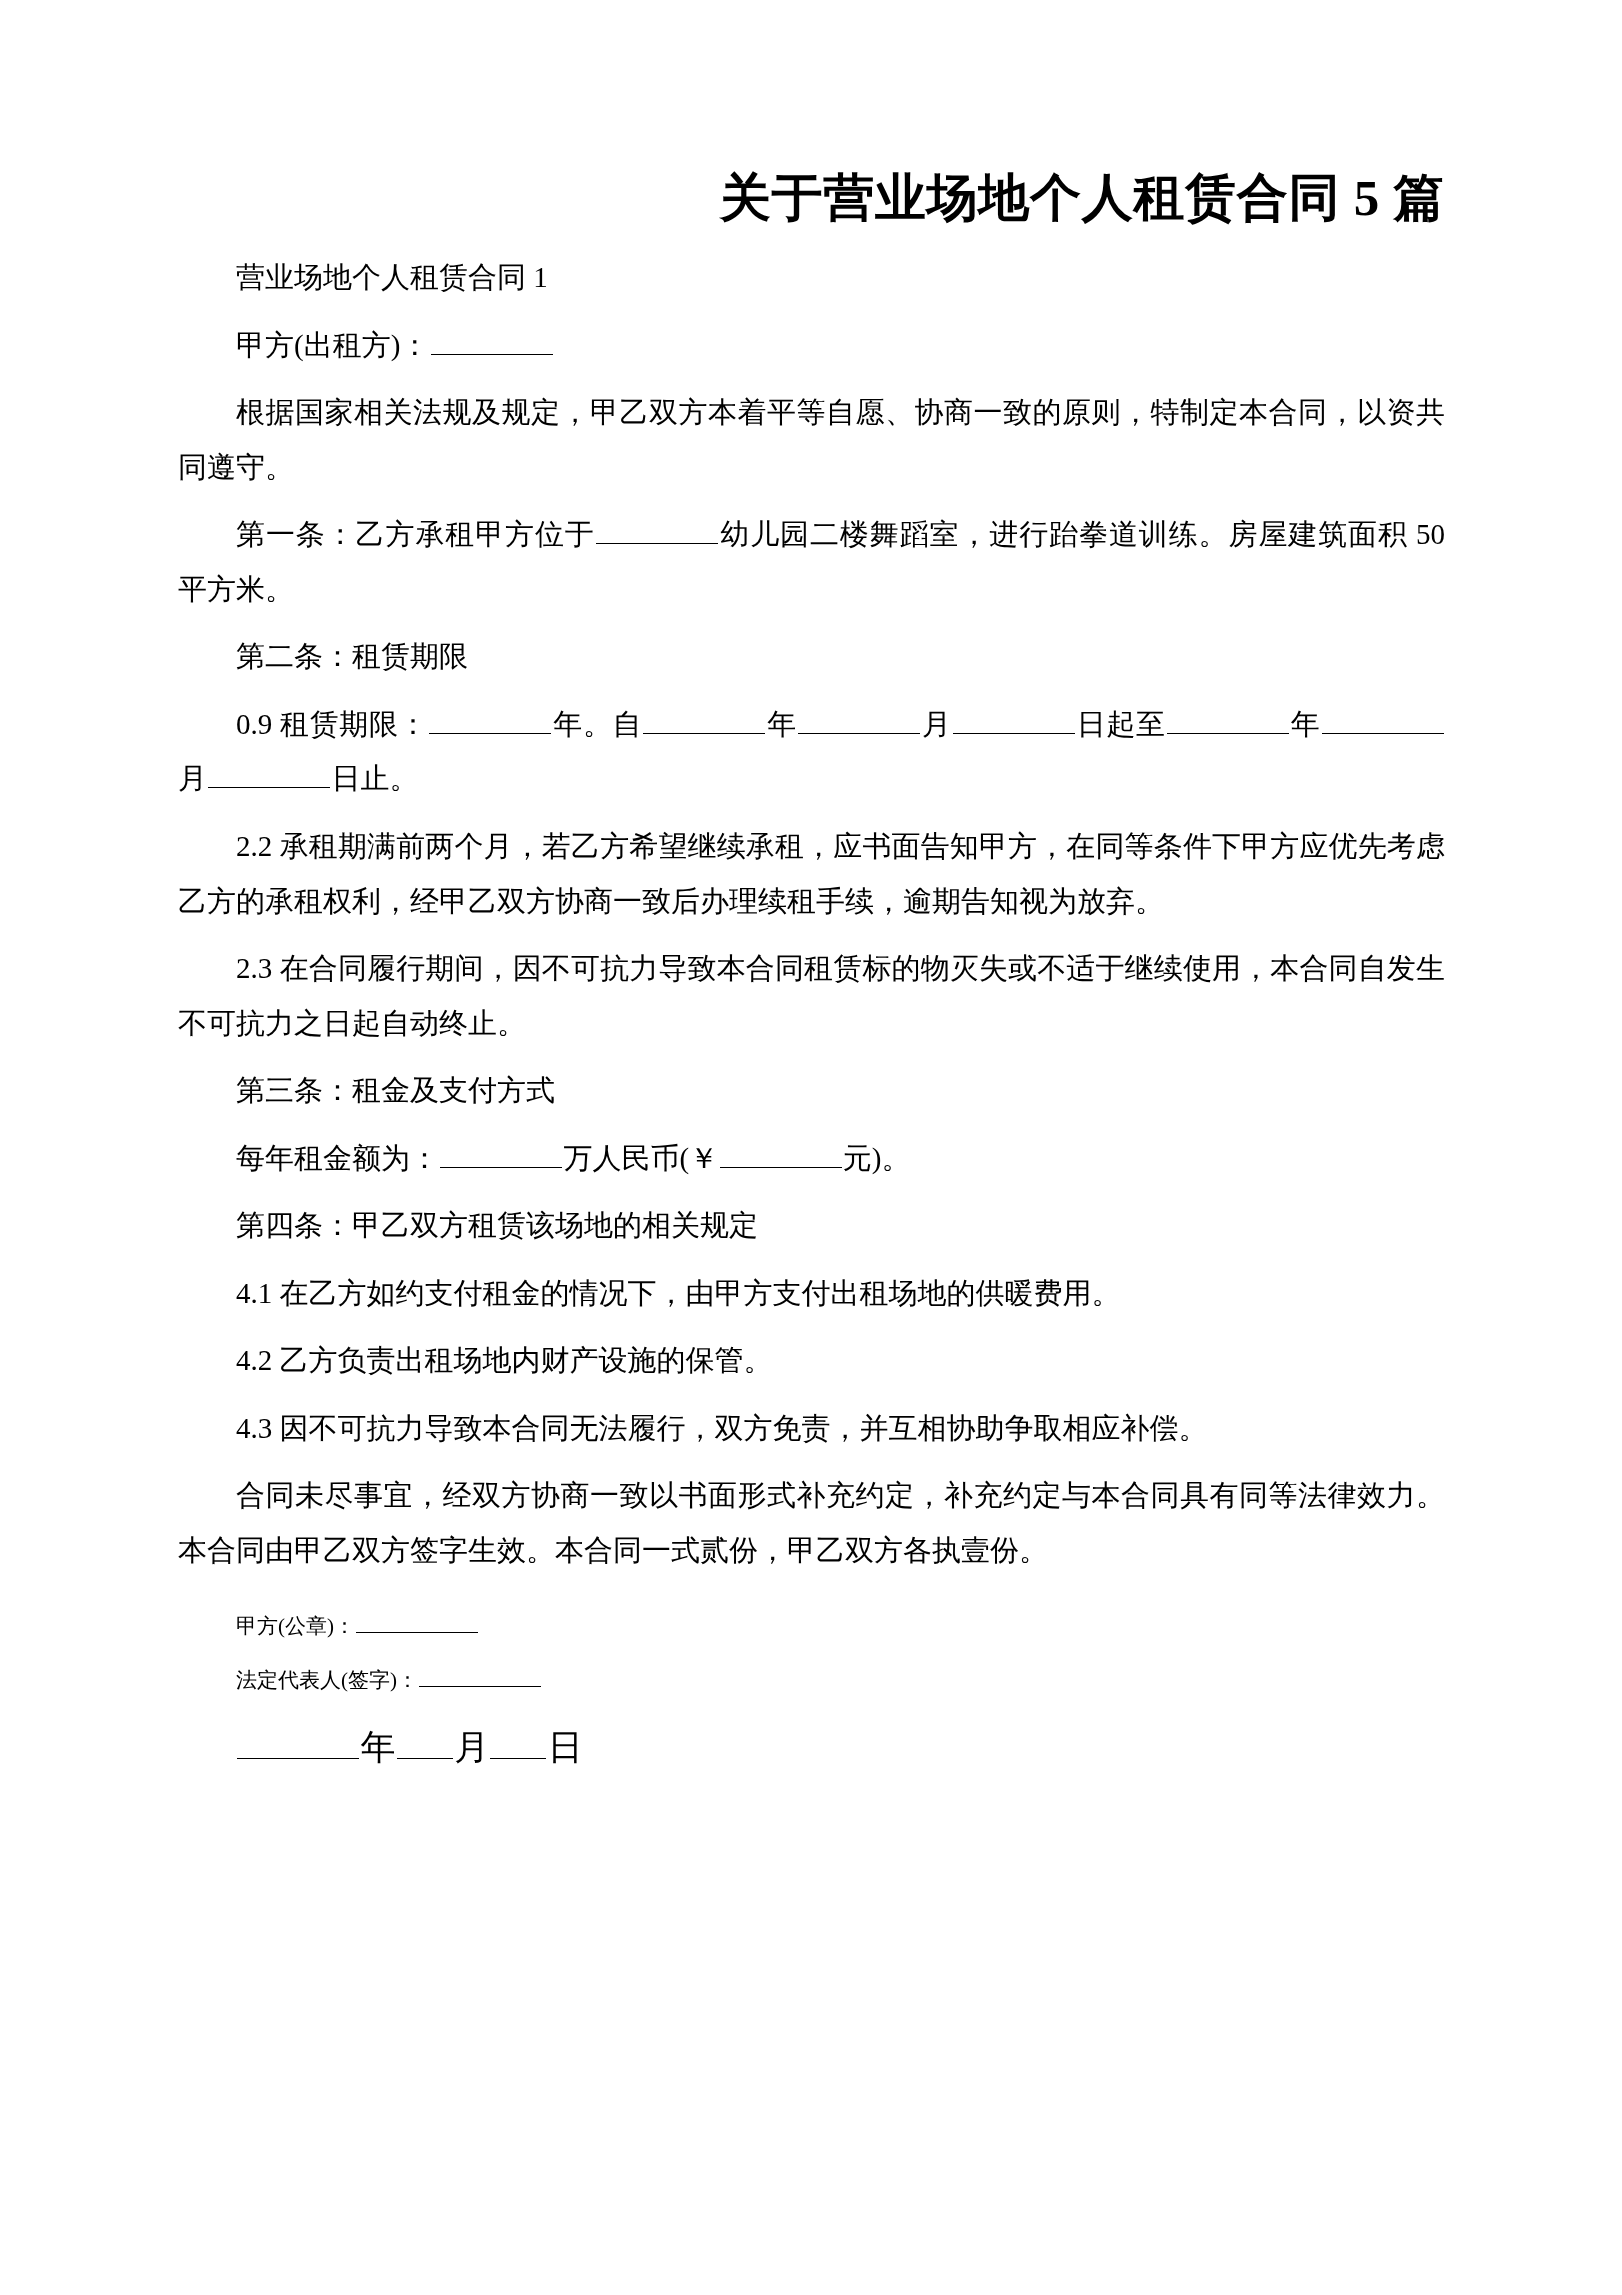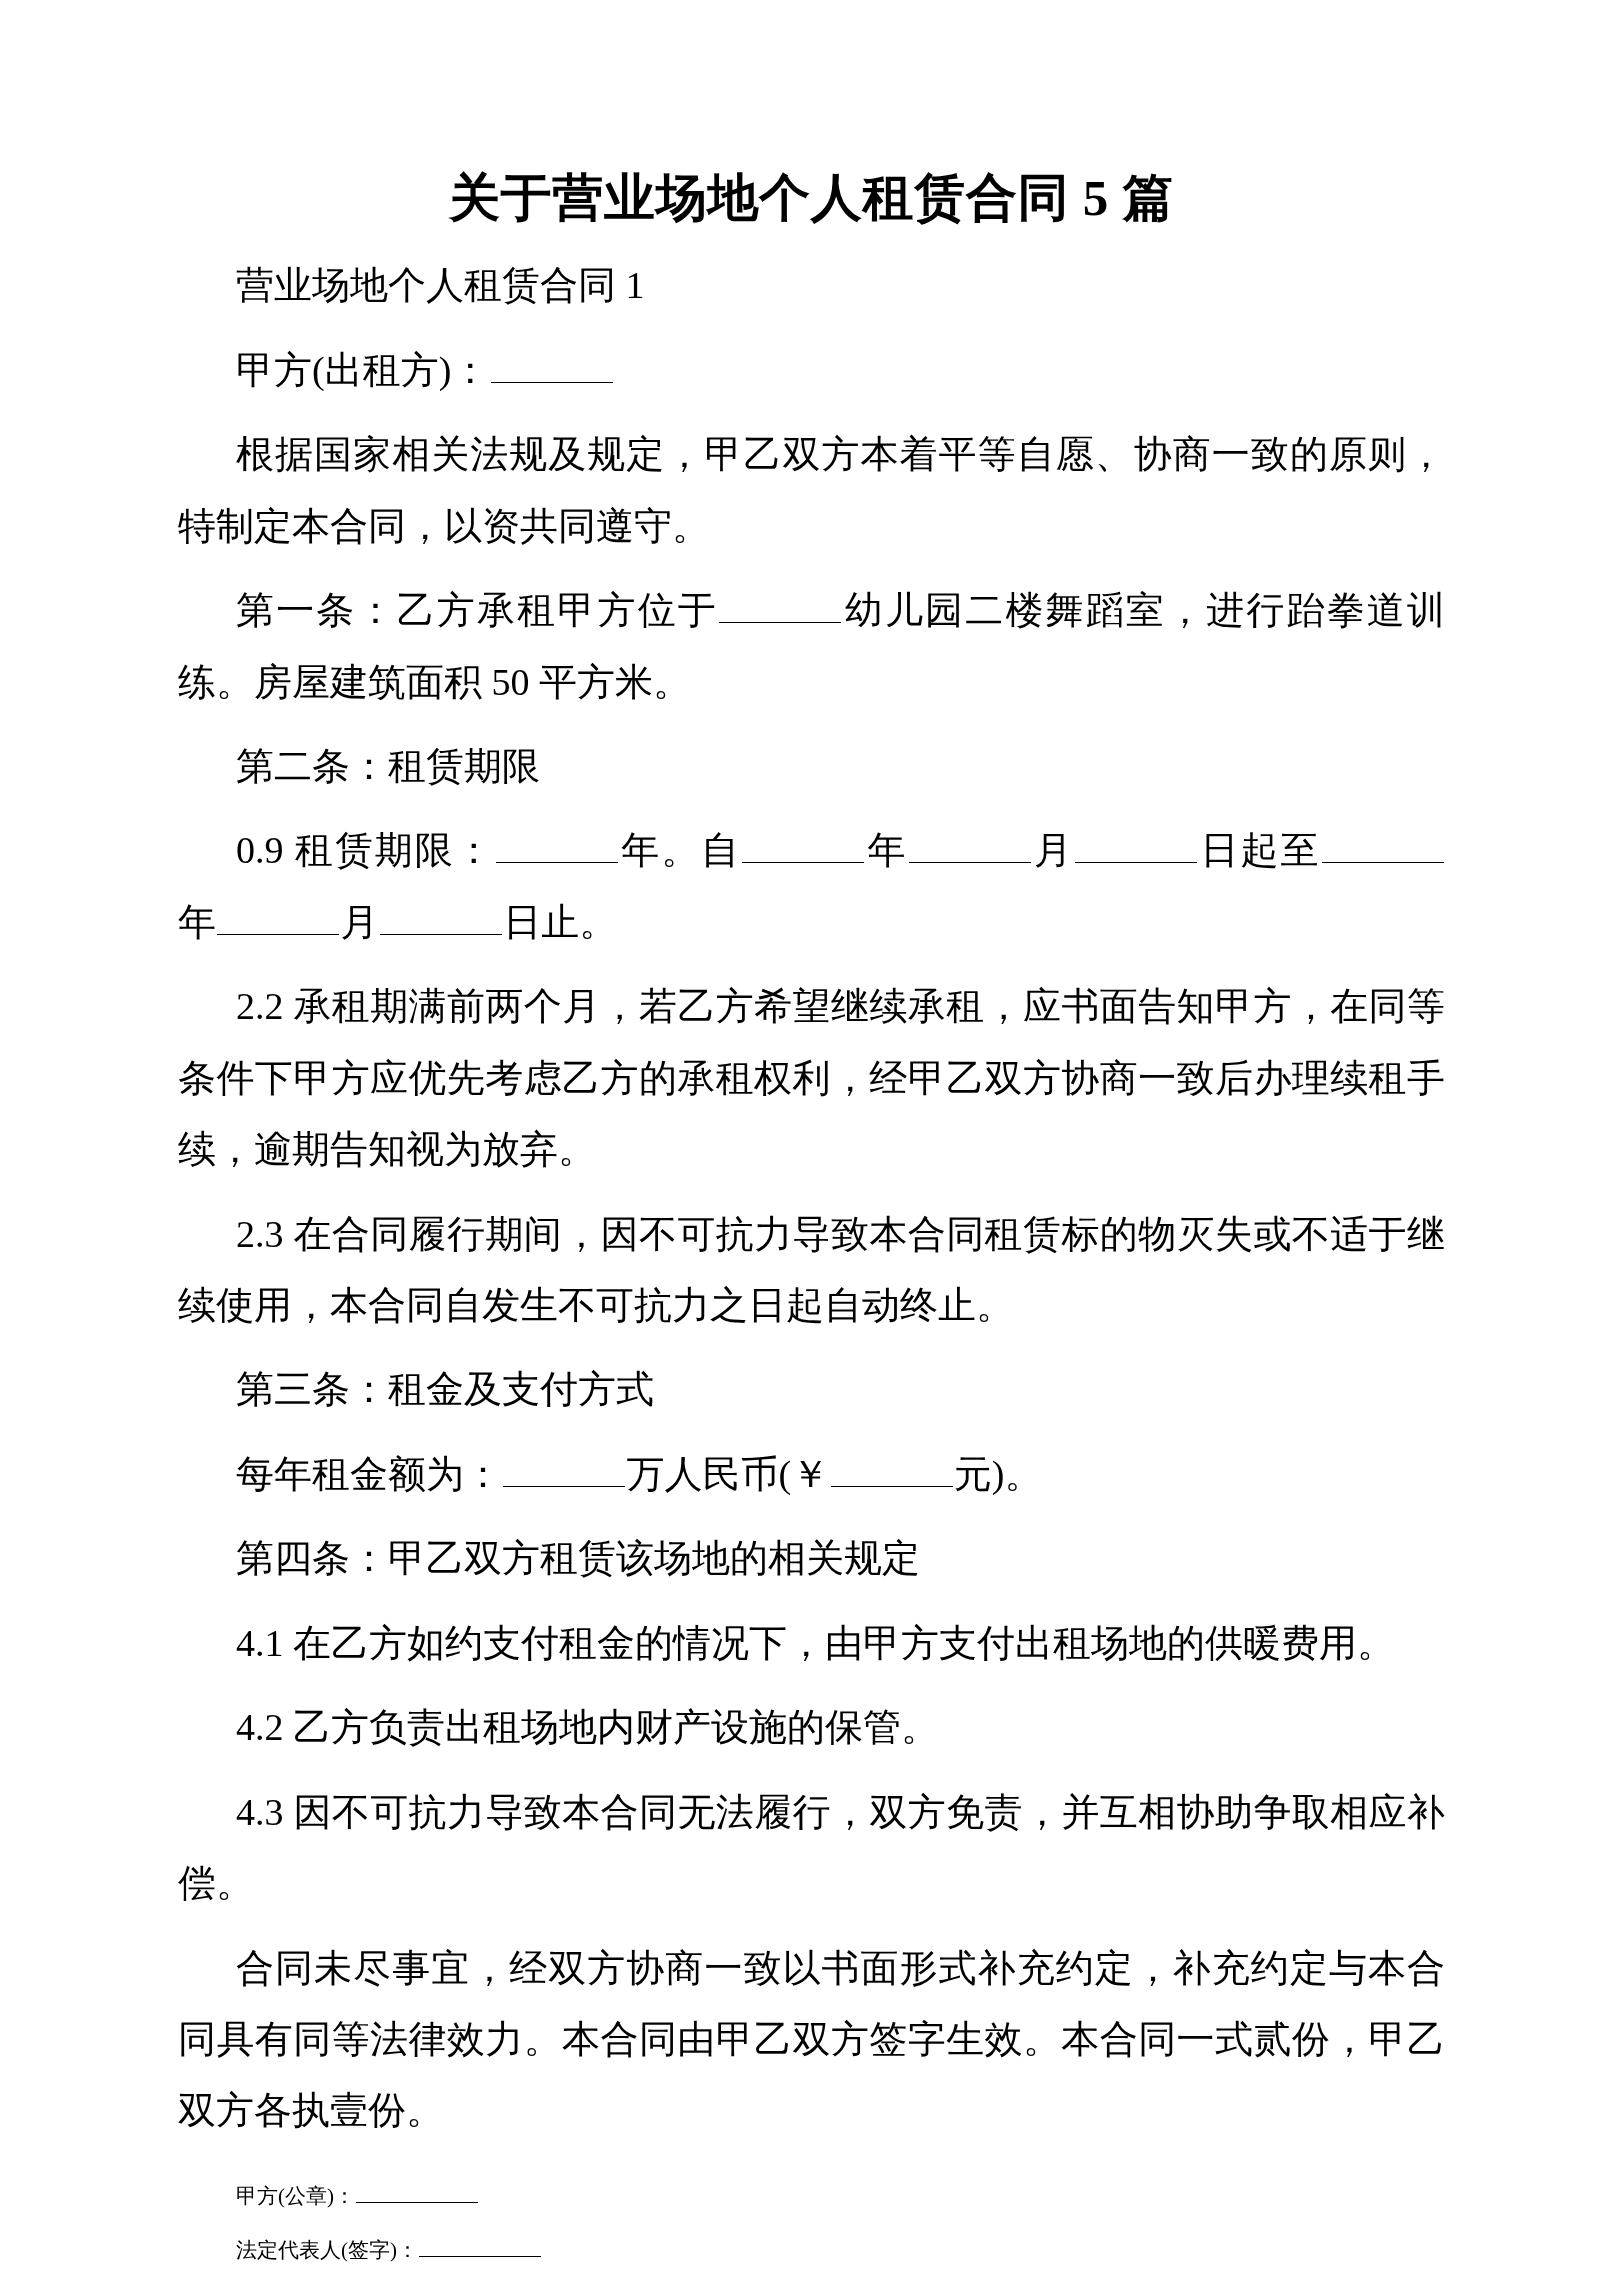--- a/index.html
+++ b/index.html
@@ -26,25 +26,25 @@
     top: 0;
     width: 1267px;
   }
   .doc-title {
     font-size: 51px;
     font-weight: bold;
     line-height: 1.25;
     letter-spacing: 0.7px;
     margin: 0;
     padding-top: 167px;
-    text-align: center;
+    text-align: right;
     text-indent: 0;
   }
   p.para {
-    font-size: 38px;
+    font-size: 29px;
     line-height: 1.88;
     margin: 0;
     padding-top: 17px;
     text-indent: 58px;
     text-align: justify;
     text-justify: inter-ideograph;
     word-break: break-all;
   }
   p.para.tight {
     padding-top: 13px;

